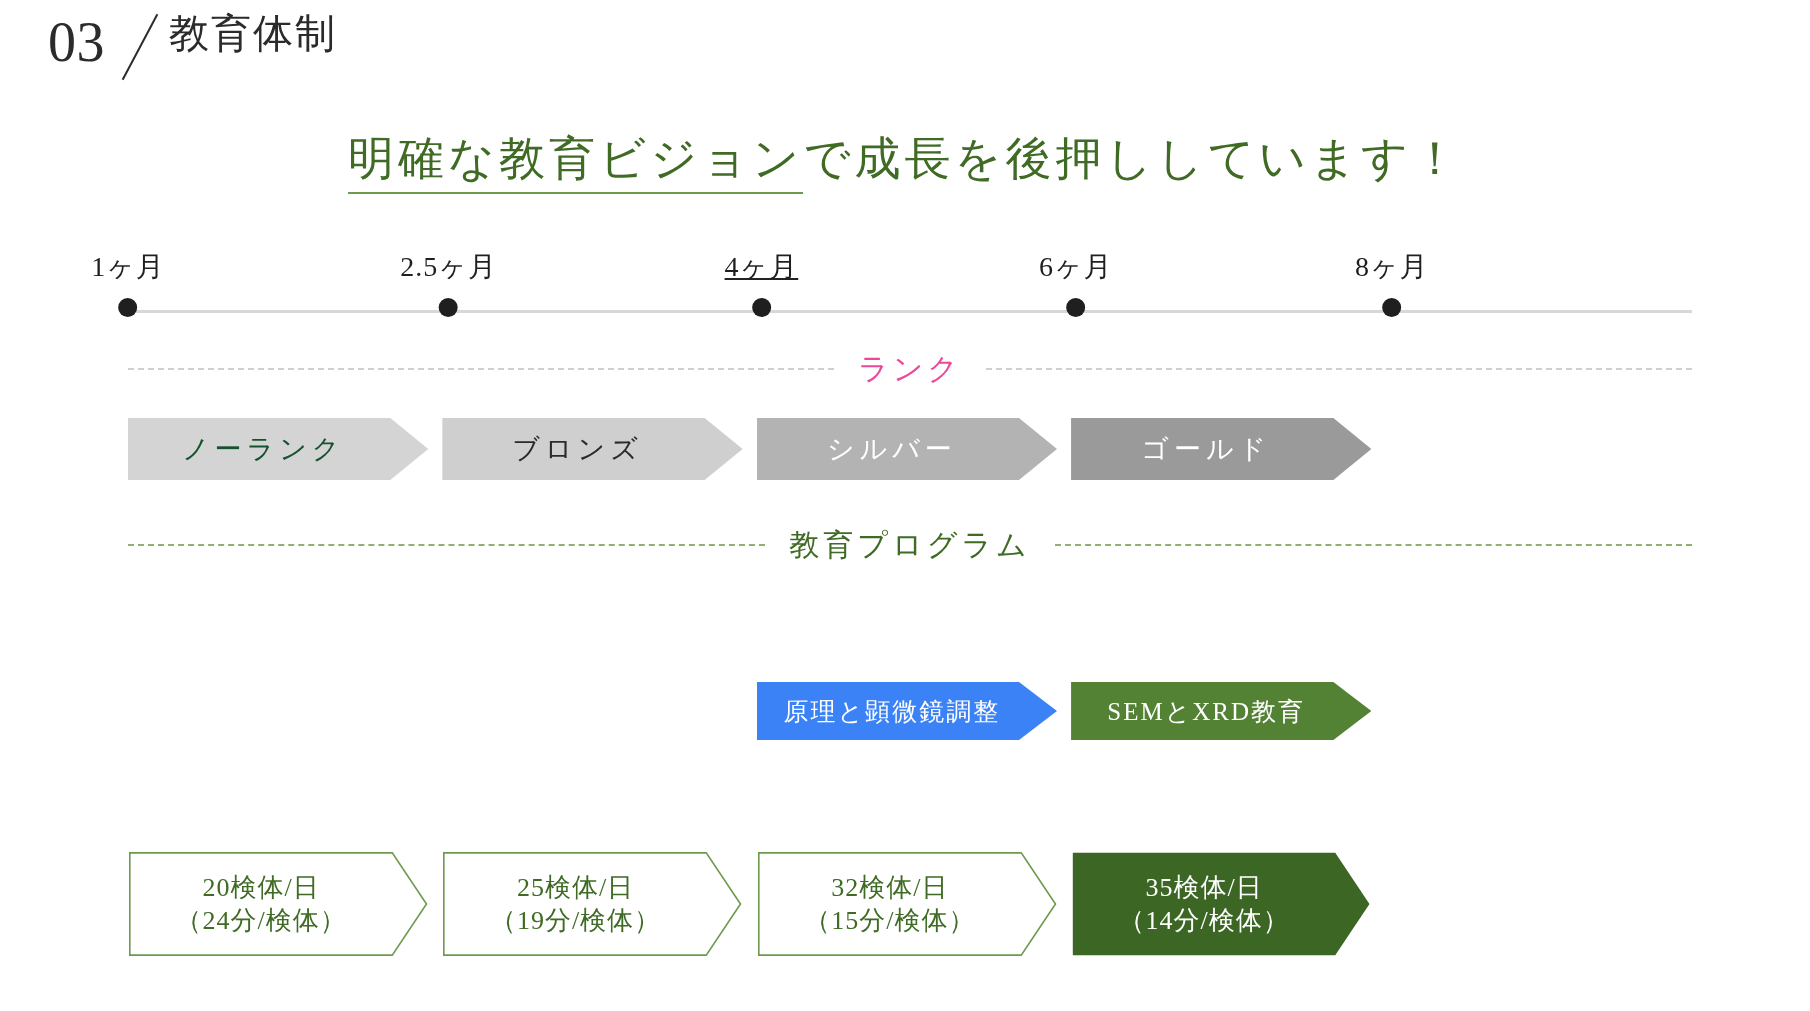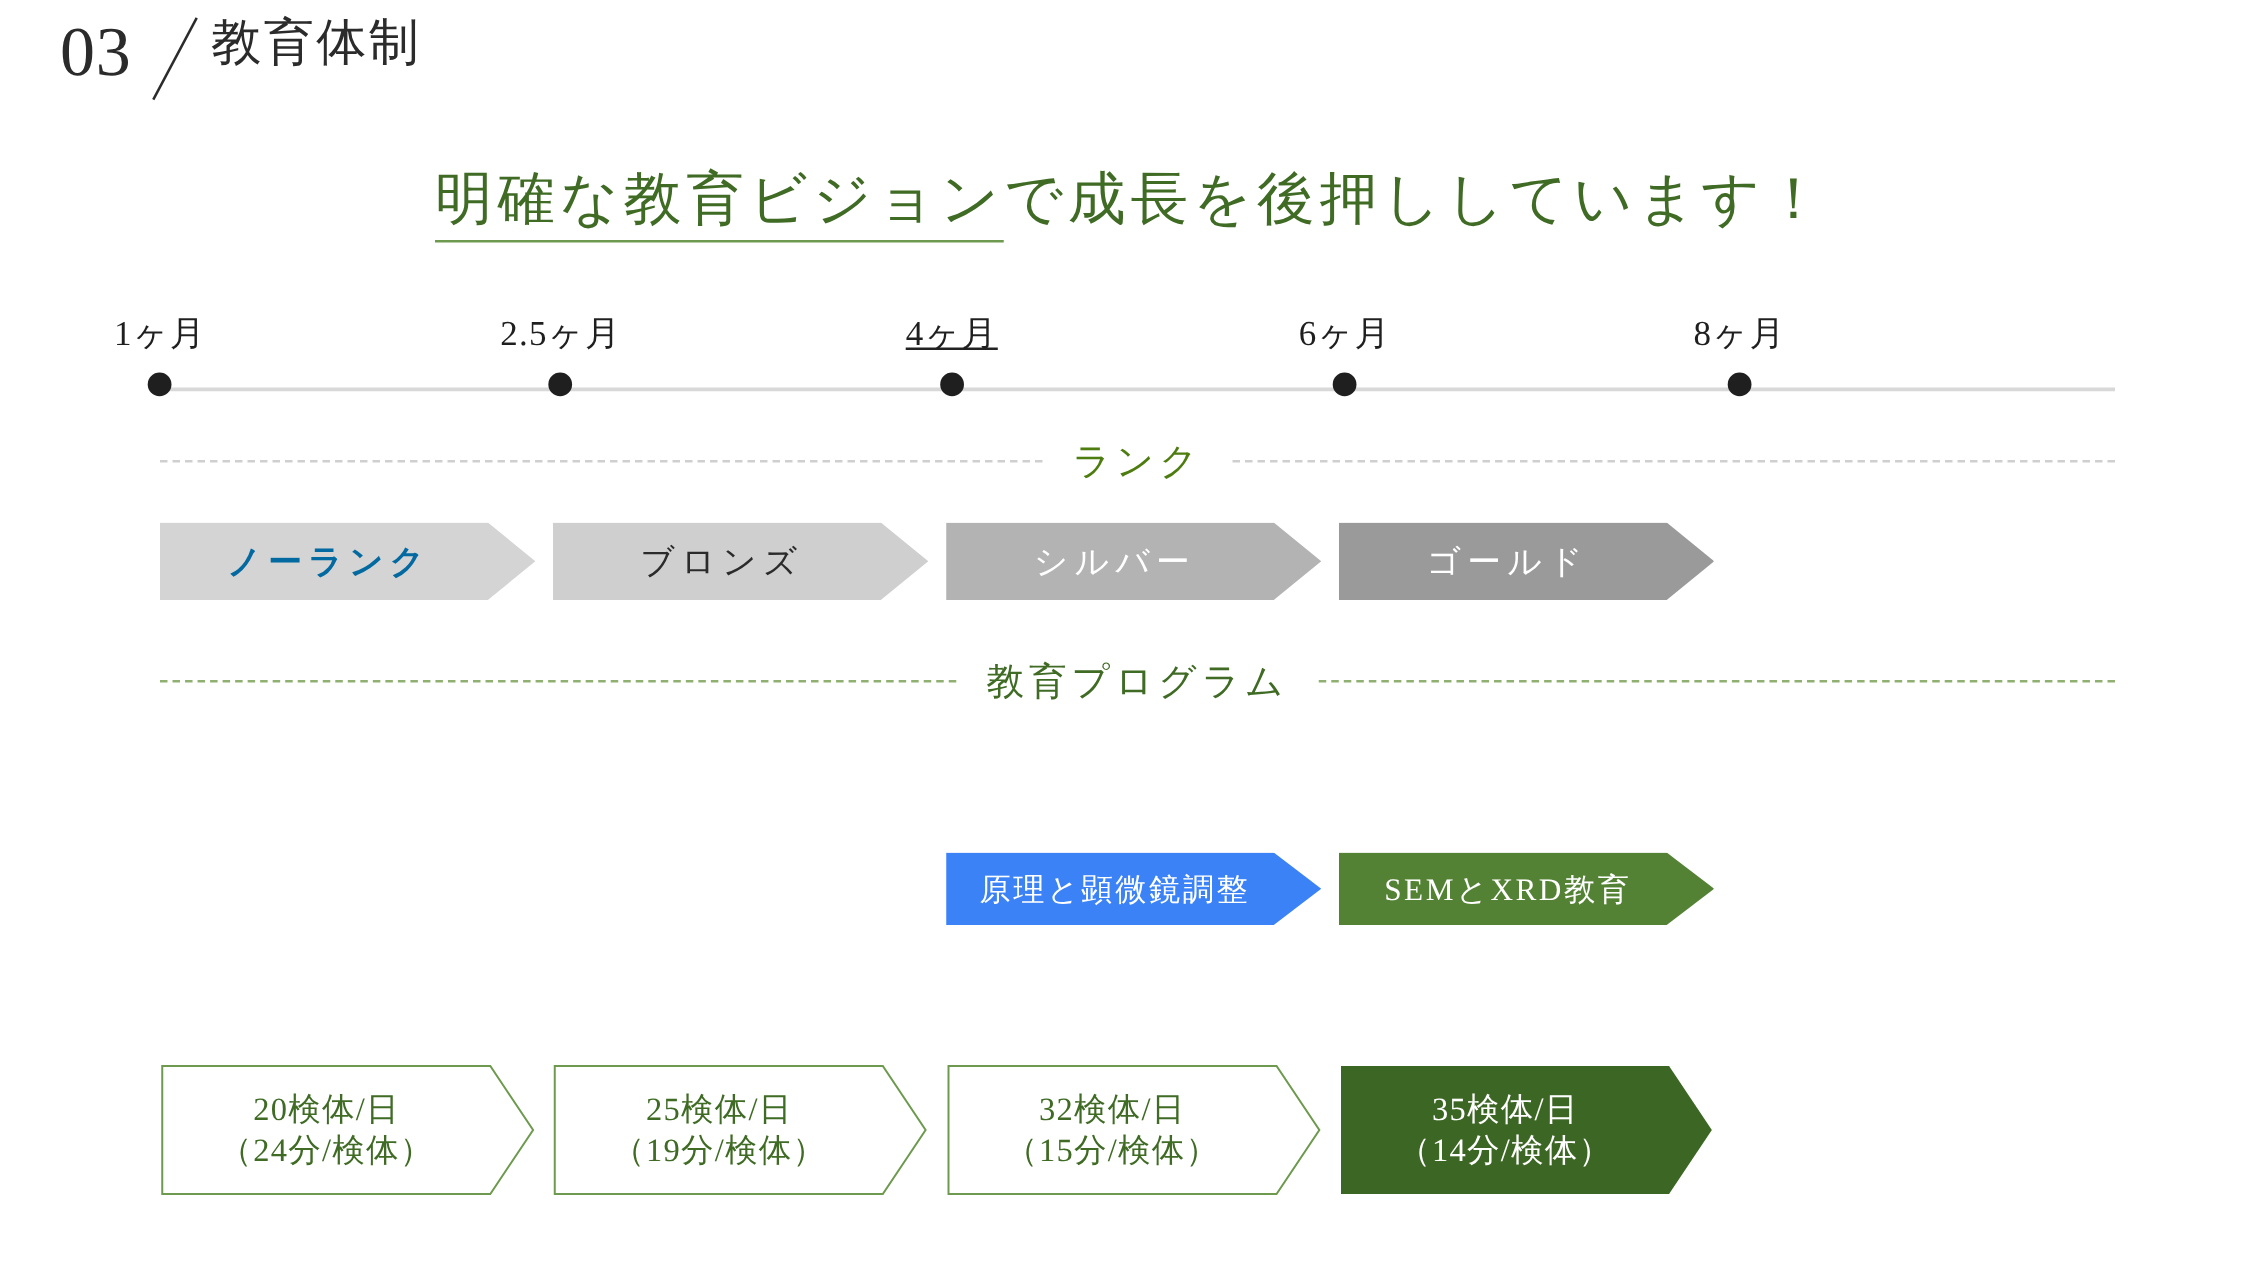--- a/index.html
+++ b/index.html
@@ -127,21 +127,21 @@
   }
   .divider .dash {
     flex: 1 1 auto;
     border-top: 2px dashed #cfcfcf;
     height: 0;
   }
   .divider .dtitle {
     flex: 0 0 auto;
     font-size: 30px;
     letter-spacing: 4px;
-    color: #4d7c0f;
+    color: #ec4899;
     white-space: nowrap;
   }
   .divider.green .dash { border-top-color: #8fb071; }
   .divider.green .dtitle { color: #3f6b24; }
 
   
   .row {
     position: absolute;
     left: 128px;
     right: 118px;
@@ -241,21 +241,21 @@
       </div>
   </div>
 
   <div class="divider" style="top:352px;">
     <span class="dash"></span>
     <span class="dtitle">ランク</span>
     <span class="dash"></span>
   </div>
 
   <div class="row" id="rank-row" style="top:418px; height:62px;">
-      <div class="chev chev-rank" style="left: 0%; width: 19.2%; background: rgb(212, 212, 212); color: #0369a1; font-weight: bold;">
+      <div class="chev chev-rank" style="left: 0%; width: 19.2%; background: rgb(212, 212, 212); color: #14532d;">
         <span>ノーランク</span>
       </div>
       <div class="chev chev-rank" style="left: 20.1%; width: 19.2%; background: rgb(207, 207, 207); color: rgb(43, 43, 43);">
         <span>ブロンズ</span>
       </div>
       <div class="chev chev-rank" style="left: 40.2%; width: 19.2%; background: rgb(179, 179, 179); color: rgb(255, 255, 255);">
         <span>シルバー</span>
       </div>
       <div class="chev chev-rank" style="left: 60.3%; width: 19.2%; background: rgb(154, 154, 154); color: rgb(255, 255, 255);">
         <span>ゴールド</span>

